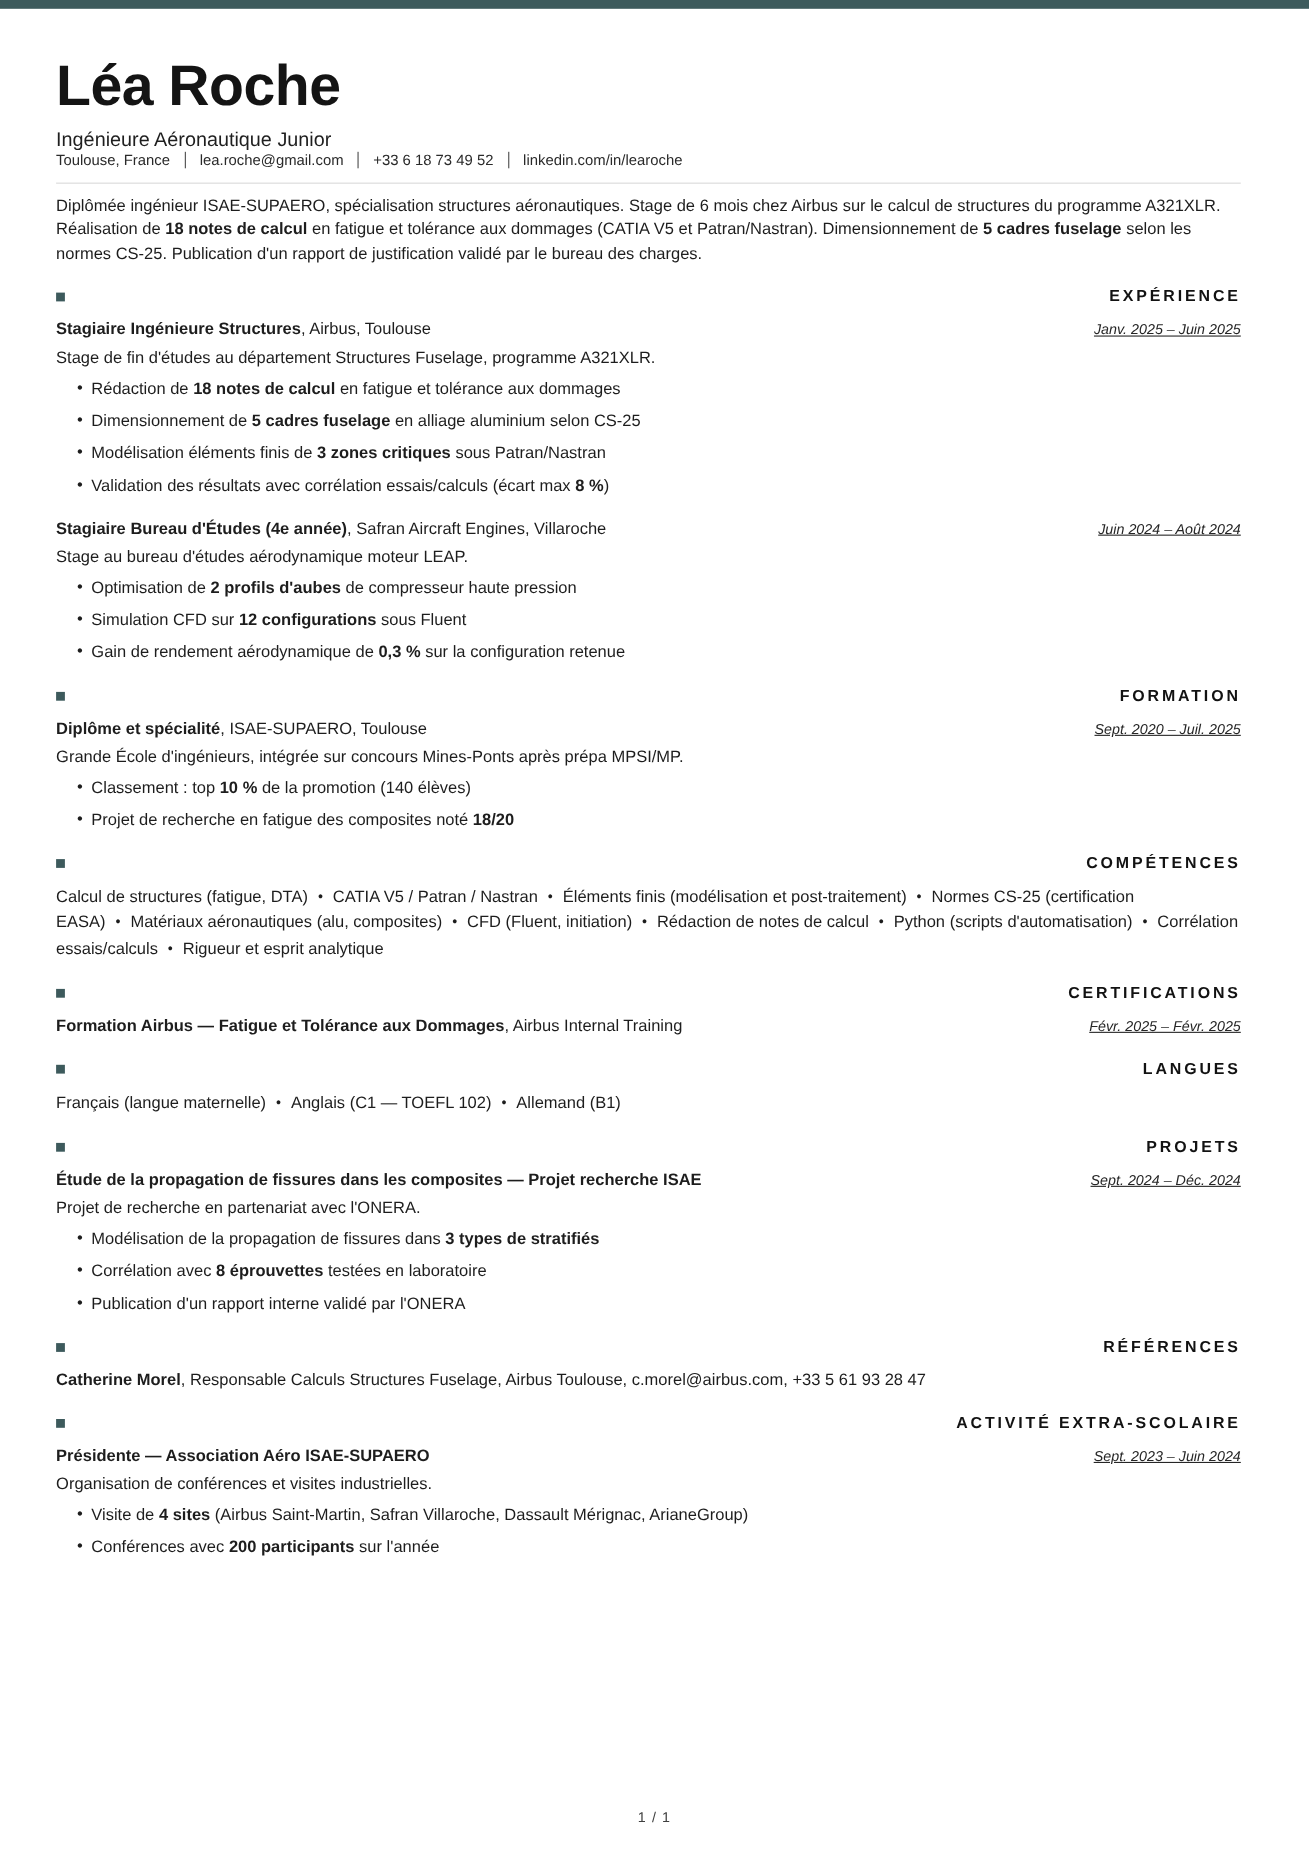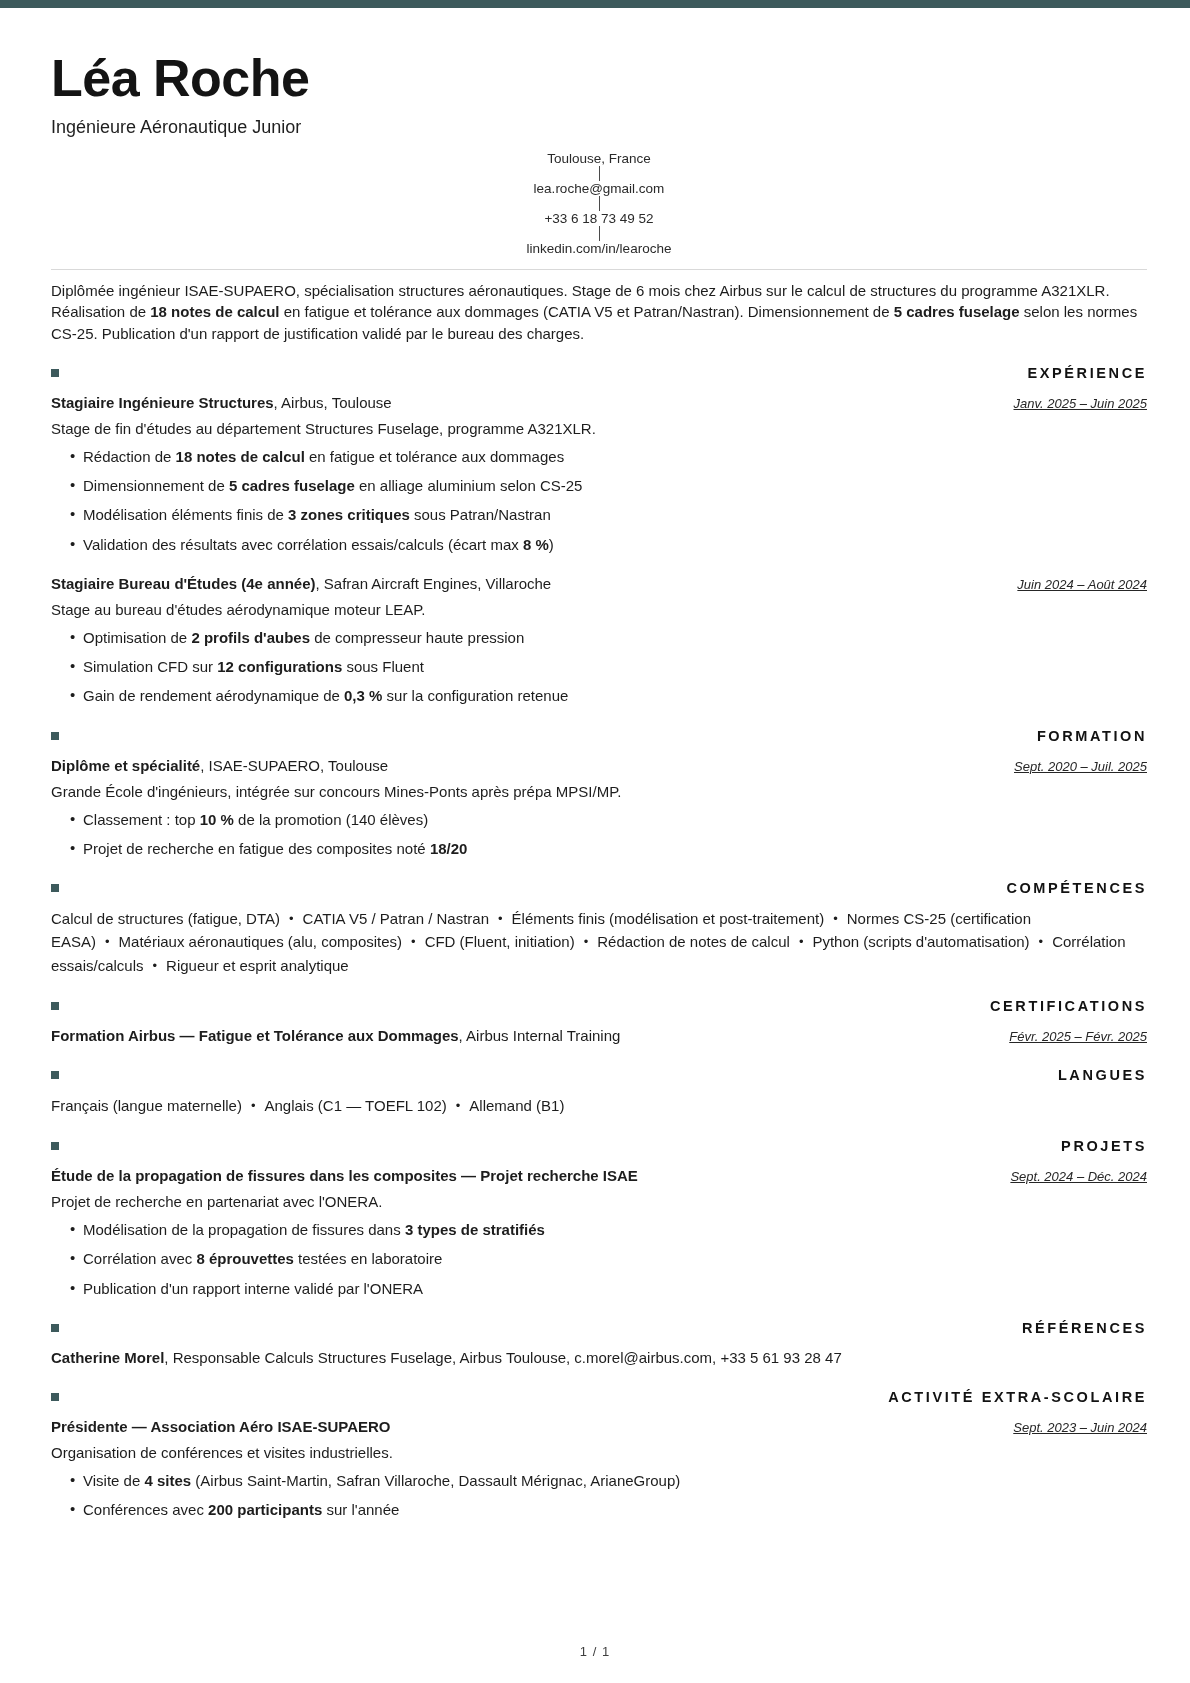--- a/index.html
+++ b/index.html
@@ -1,25 +1,25 @@
 <!DOCTYPE html>
 <html lang="fr" style="--accent: #3d5a5c; --rule: #d9d9d9;"><head>
 <meta charset="utf-8">
 <style>
   * { margin:0; padding:0; box-sizing:border-box; }
   html,body { background:#ffffff; }
   body { font-family:"Liberation Sans", sans-serif; color:#1d1d1d; }
   .page { width:1190px; height:1683px; position:relative; background:#ffffff; overflow:hidden; }
   .topbar { height:8px; width:100%; background:var(--accent,#3d5a5c); }
-  .content { padding:44px 43px 0 51px; }
+  .content { padding:44px 62px 0 51px; }
 
   .name { font-size:52px; font-weight:700; letter-spacing:-0.5px; line-height:1.02; color:#141414; }
   .job-title { margin-top:12px; font-size:18px; color:#1f1f1f; }
 
-  .contact-row { margin-top:13px; display:flex; align-items:center; font-size:13.5px; color:#2a2a2a;flex-direction:column; }
+  .contact-row { display:flex; align-items:flex-start; font-size:13.5px; color:#2a2a2a; }
   .vsep { width:0; border-left:1.5px solid #4a4a4a; height:15px; margin:0 13px; display:inline-block; }
 
   .rule { border:none; border-top:1px solid var(--rule,#d9d9d9); margin-top:13px; }
 
   .summary { margin-top:10px; font-size:15px; line-height:1.42; color:#1d1d1d; }
   b { font-weight:700; }
 
   .cv-section { margin-top:21px; }
   .sec-head { display:flex; align-items:center; gap:9px; margin-bottom:11px;justify-content:space-between; }
   .sq { width:8px; height:8px; background:var(--accent,#3d5a5c); display:inline-block; flex:0 0 auto; }

